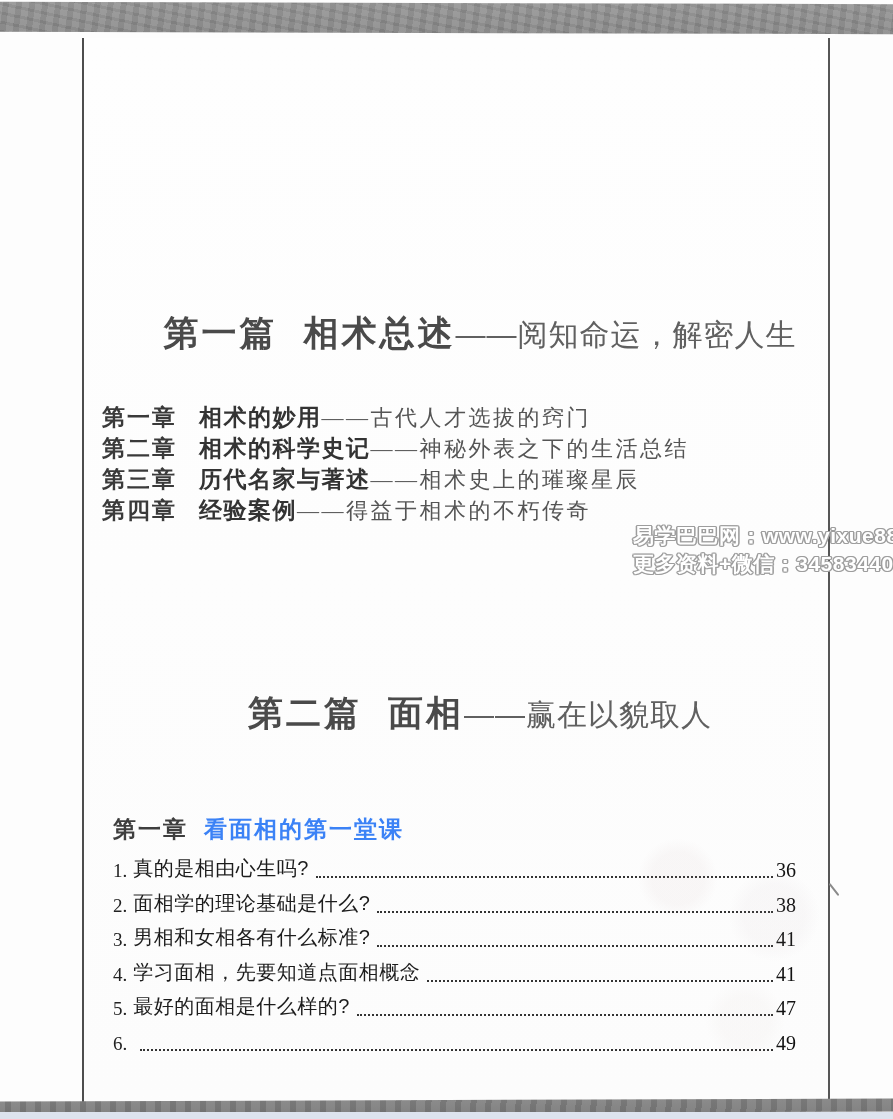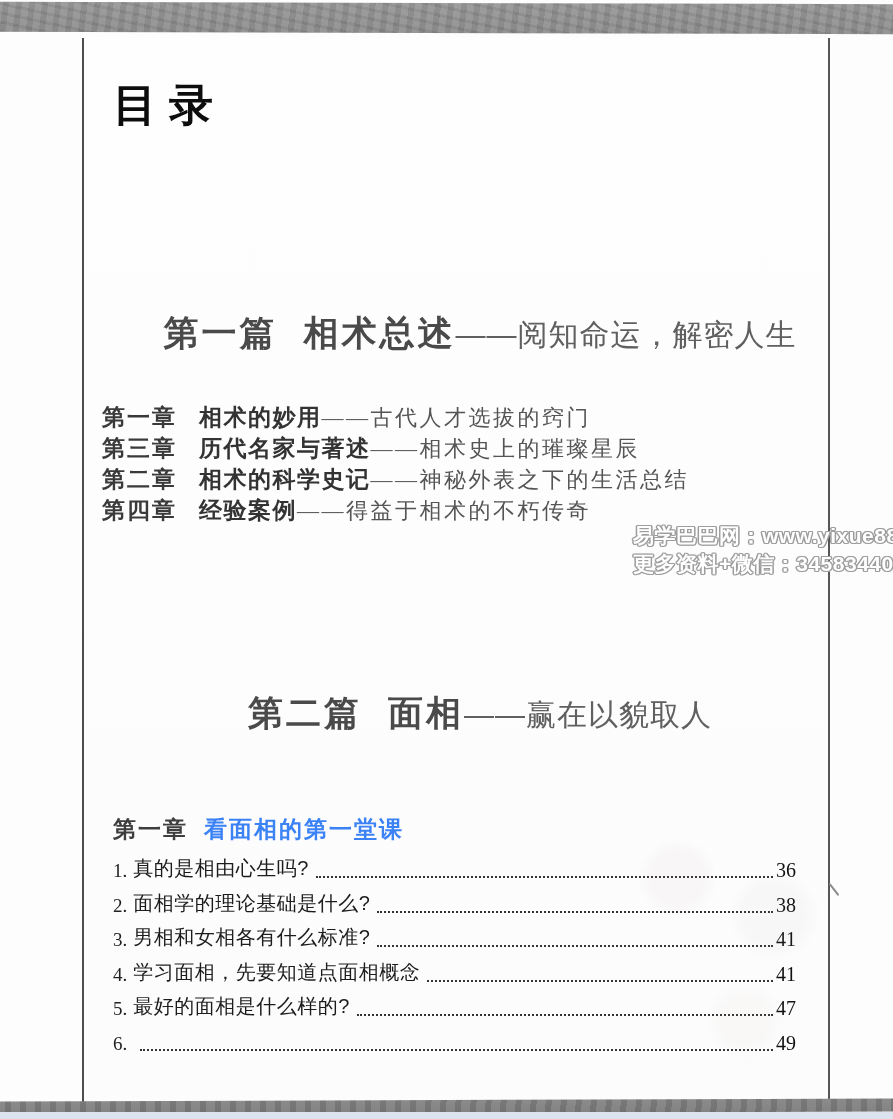--- a/index.html
+++ b/index.html
@@ -127,36 +127,35 @@
   }
 </style>
 </head>
 <body>
 
 <div class="canvas">
   <div class="top-bar"></div>
 
   <div class="page-frame"></div>
 
-  <div class="doc-title">目录</div>
 
 
   <div class="part-heading part1">
     <span class="part-num">第一篇</span><span class="part-title">相术总述</span><span class="part-sub">——阅知命运，解密人生</span>
   </div>
 
   <div class="chapters">
     <div class="chapter-row">
       <span class="chapter-num">第一章</span><span class="chapter-title">相术的妙用</span><span class="chapter-sub">——古代人才选拔的窍门</span>
     </div>
     <div class="chapter-row">
+      <span class="chapter-num">第二章</span><span class="chapter-title">相术的科学史记</span><span class="chapter-sub">——神秘外表之下的生活总结</span>
+    </div>
+    <div class="chapter-row">
       <span class="chapter-num">第三章</span><span class="chapter-title">历代名家与著述</span><span class="chapter-sub">——相术史上的璀璨星辰</span>
-    </div>
-    <div class="chapter-row">
-      <span class="chapter-num">第二章</span><span class="chapter-title">相术的科学史记</span><span class="chapter-sub">——神秘外表之下的生活总结</span>
     </div>
     <div class="chapter-row">
       <span class="chapter-num">第四章</span><span class="chapter-title">经验案例</span><span class="chapter-sub">——得益于相术的不朽传奇</span>
     </div>
   </div>
 
   <div class="part-heading part2">
     <span class="part-num">第二篇</span><span class="part-title">面相</span><span class="part-sub">——赢在以貌取人</span>
   </div>
 

